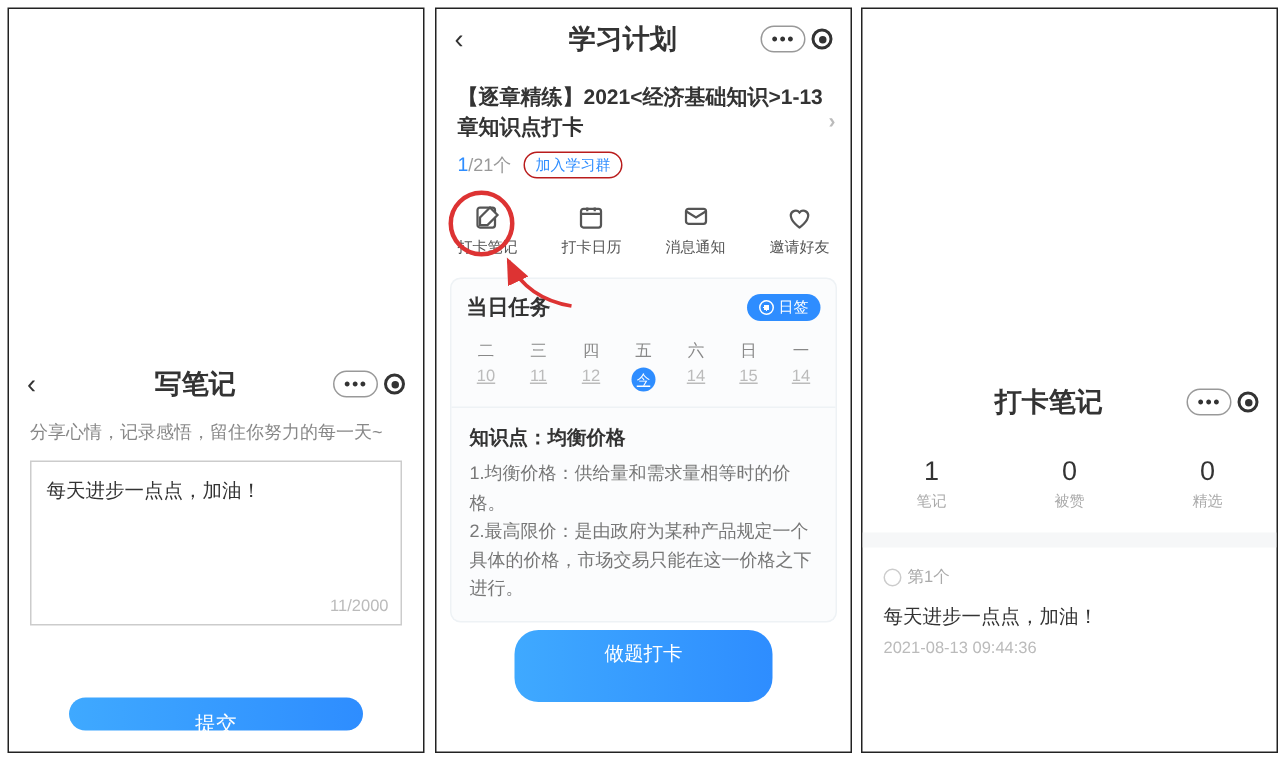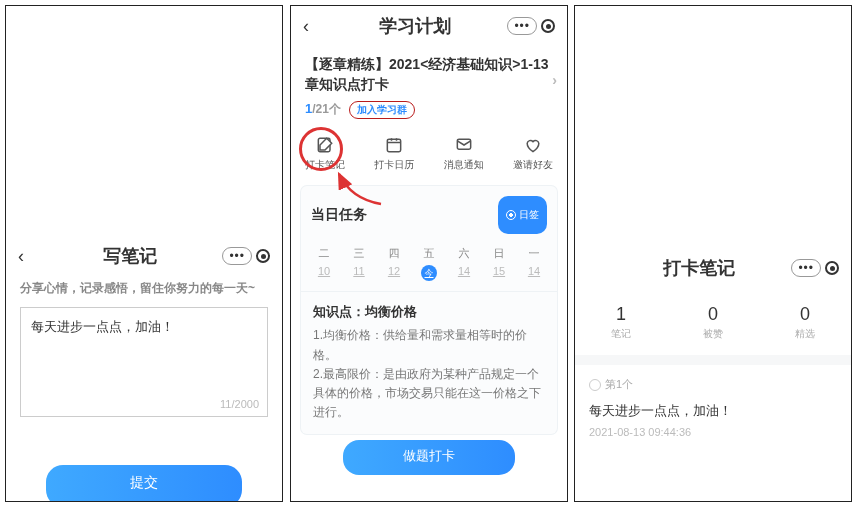--- a/index.html
+++ b/index.html
@@ -42,40 +42,40 @@
   .cap .dots { letter-spacing:1px; }
   .cap .odot {
     width:14px;height:14px;border:2px solid #333;border-radius:50%;
     display:inline-flex;align-items:center;justify-content:center;
   }
   .cap .odot::after{content:"";width:5px;height:5px;border-radius:50%;background:#333;}
 
   
   .panel-left .hdr { margin-top: 230px; }
   .l-sub {
-    color:#888; font-size:12px; padding: 4px 14px 10px; font-weight: bold;
+    color:#888; font-size:12px; padding: 4px 14px 10px;
   }
   .l-textarea {
     margin: 0 14px; border:1px solid #ccc; height: 110px; padding:10px;
     position:relative; color:#333;
   }
   .l-count {
     position:absolute; right:8px; bottom:6px; color:#bbb; font-size:11px;
   }
   .l-submit {
-    margin: 48px 40px 0; height: 42px; border-radius: 17px;
+    margin: 48px 40px 0; height: 22px; border-radius: 17px;
     background: linear-gradient(90deg,#3fa9ff,#2e8dff);
     color:#fff; text-align:center; line-height:34px; font-size:14px;
     cursor:pointer;
   }
 
   
   .c-title { padding: 8px 14px 0; font-size:14px; font-weight:700; line-height:1.45; position:relative;}
   .c-title .chev { position:absolute; right:10px; bottom:4px; color:#bbb; }
-  .c-count { padding: 6px 14px; font-size:12px; color:#999; display:flex; align-items:flex-start; gap:8px;font-weight:bold;}
+  .c-count { padding: 6px 14px; font-size:12px; color:#999; display:flex; align-items:flex-end; gap:8px;}
   .c-count .cur { color:#2e8dff; font-size:13px; }
   .c-join {
     border:1px solid #b91c1c; color:#2e8dff; font-size:10px;
     border-radius:10px; padding:1px 7px; cursor:pointer;
   }
   .c-tools {
     display:flex; justify-content:space-between; padding: 10px 10px 8px; position:relative;
   }
   .c-tool { width:48px; text-align:center; cursor:pointer; }
   .c-tool .ic {
@@ -91,44 +91,44 @@
   }
   .arrow {
     position:absolute; left:40px; top:44px; pointer-events:none;
   }
 
   .c-card {
     margin: 6px 10px; border-radius:6px; background:#fbfcfd;
     box-shadow: 0 0 0 1px #eef2f5;
   }
   .c-card-hd {
-    display:flex; justify-content:space-between; align-items:center;
+    display:flex; justify-content:space-between; align-items:flex-end;
     padding: 10px 10px 6px;
   }
   .c-card-hd .t { font-size:14px; font-weight:600;}
   .c-badge {
     background:#2e8dff; color:#fff; font-size:10px; border-radius:10px;
-    padding:12px 8px; display:flex; align-items:center; gap:3px; cursor:pointer;
+    padding:2px 8px; display:flex; align-items:center; gap:3px; cursor:pointer;
   }
   .c-badge::before{content:"";width:10px;height:10px;border:1.5px solid #fff;border-radius:50%;
     display:inline-block; box-sizing:border-box;
     background:radial-gradient(circle,#fff 2px,transparent 2px);}
   .c-days { display:flex; justify-content:space-between; padding: 6px 10px 10px;
     border-bottom:1px solid #eef2f5;}
   .c-day { width:26px; text-align:center; font-size:11px; color:#bbb;}
   .c-day .dw { display:block; color:#888; margin-bottom:4px;}
   .c-day .dn { display:block;text-decoration:underline; }
   .c-day.today .dn {
     background:#2e8dff; color:#fff; width:16px;height:16px;line-height:16px;
     border-radius:50%; margin:0 auto; font-size:9px;
   }
   .c-kn { padding:10px 12px 12px; font-size:12px; color:#777; line-height:1.6;}
   .c-kn .h { color:#333; font-weight:600; font-size:13px; margin-bottom:4px;}
   .c-btn {
-    margin: 4px 52px 0; height:35px; border-radius:16px;
+    margin: 4px 52px 0; height:48px; border-radius:16px;
     background: linear-gradient(90deg,#3fa9ff,#2e8dff);
     color:#fff; text-align:center; line-height:32px; font-size:13px;
     cursor:pointer;
   }
 
   
   .panel-right .hdr { margin-top: 242px; }
   .r-stats {
     display:flex; padding: 16px 0 14px; border-bottom:10px solid #f6f7f8;
   }

